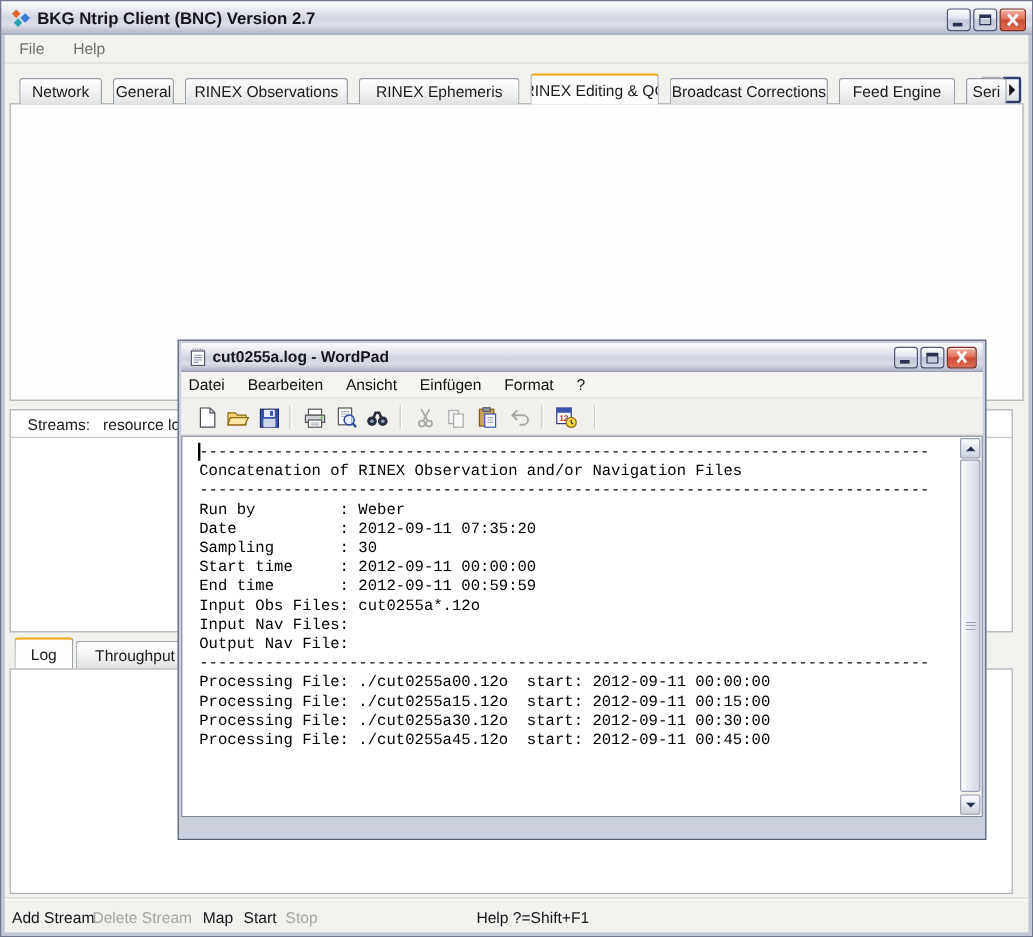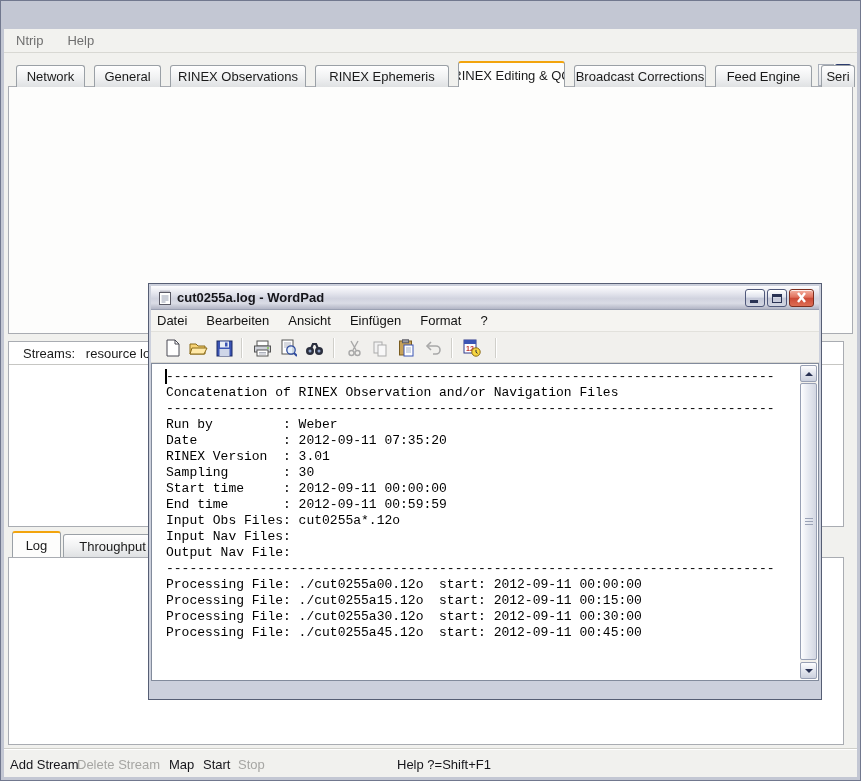--- a/index.html
+++ b/index.html
@@ -106,33 +106,54 @@
       radial-gradient(circle at 10px 10px,#a9a8a3 1.5px,transparent 2px),
       radial-gradient(circle at 10px 5px,#a9a8a3 1.5px,transparent 2px),
       radial-gradient(circle at 5px 10px,#a9a8a3 1.5px,transparent 2px); }
   svg { display:block; }
 </style>
 </head>
 <body>
 
 <div class="screen">
 
+  <div class="mw-titlebar">
+    <span class="abs" style="left:8px;top:6px;">
+      <svg width="17" height="17" viewBox="0 0 17 17">
+        <polygon points="4.5,1 8,4.5 4.5,8 1,4.5" fill="#e2622a"></polygon>
+        <polygon points="12,4 16,8 12,12 8,8" fill="#3a7ad6"></polygon>
+        <polygon points="6,8.5 9.5,12 6,15.5 2.5,12" fill="#2aa0b4"></polygon>
+      </svg>
+    </span>
+    <span class="mw-title">BKG Ntrip Client (BNC) Version 2.7</span>
+    <span class="cap-btn" style="right:51px;">
+        <span class="glyph-min"></span>
+      </span>
+    <span class="cap-btn" style="right:29px;">
+        <span class="glyph-max"></span>
+      </span>
+    <span class="cap-btn close" style="right:5px;width:22px;">
+      <svg width="20" height="17" viewBox="0 0 20 17">
+          <path d="M6 4 L14 13 M14 4 L6 13" stroke="#fff" stroke-width="2.4"></path>
+        </svg>
+    </span>
+  </div>
 
   <div class="menubar">
-    <span>Ntrip</span>
+    <span>File</span>
     <span>Help</span>
   </div>
 
   <div class="mw-client"></div>
 
   <div class="tabpane"></div>
 
   <div class="tabbar">
     <div class="tab" style="width:69px">Network</div>
-    <div class="tab" style="width:67px">General</div>
+    <div class="tab" style="width:51px">General</div>
     <div class="tab" style="width:136px">RINEX Observations</div>
     <div class="tab" style="width:134px">RINEX Ephemeris</div>
     <div class="tab selected" style="width:107px">RINEX Editing &amp; QC</div>
     <div class="tab" style="width:132px">Broadcast Corrections</div>
     <div class="tab" style="width:97px">Feed Engine</div>
     <div class="tab" style="width:34px">Seri</div>
   </div>
   <div class="tab-scroll" style="left:818px">
       <span class="arr-l"></span>
     </div>
@@ -311,21 +332,20 @@
     </div>
 
     <div class="wp-content">
       <div class="doc">
         <span class="caret"></span>
         <div class="doc-line">------------------------------------------------------------------------------</div>
         <div class="doc-line">Concatenation of RINEX Observation and/or Navigation Files</div>
         <div class="doc-line">------------------------------------------------------------------------------</div>
         <div class="doc-line">Run by         : Weber</div>
         <div class="doc-line">Date           : 2012-09-11 07:35:20</div>
-        <div class="doc-line">RINEX Version  : 3.01</div>
         <div class="doc-line">Sampling       : 30</div>
         <div class="doc-line">Start time     : 2012-09-11 00:00:00</div>
         <div class="doc-line">End time       : 2012-09-11 00:59:59</div>
         <div class="doc-line">Input Obs Files: cut0255a*.12o</div>
         <div class="doc-line">Input Nav Files:</div>
         <div class="doc-line">Output Nav File:</div>
         <div class="doc-line">------------------------------------------------------------------------------</div>
         <div class="doc-line">Processing File: ./cut0255a00.12o  start: 2012-09-11 00:00:00</div>
         <div class="doc-line">Processing File: ./cut0255a15.12o  start: 2012-09-11 00:15:00</div>
         <div class="doc-line">Processing File: ./cut0255a30.12o  start: 2012-09-11 00:30:00</div>

